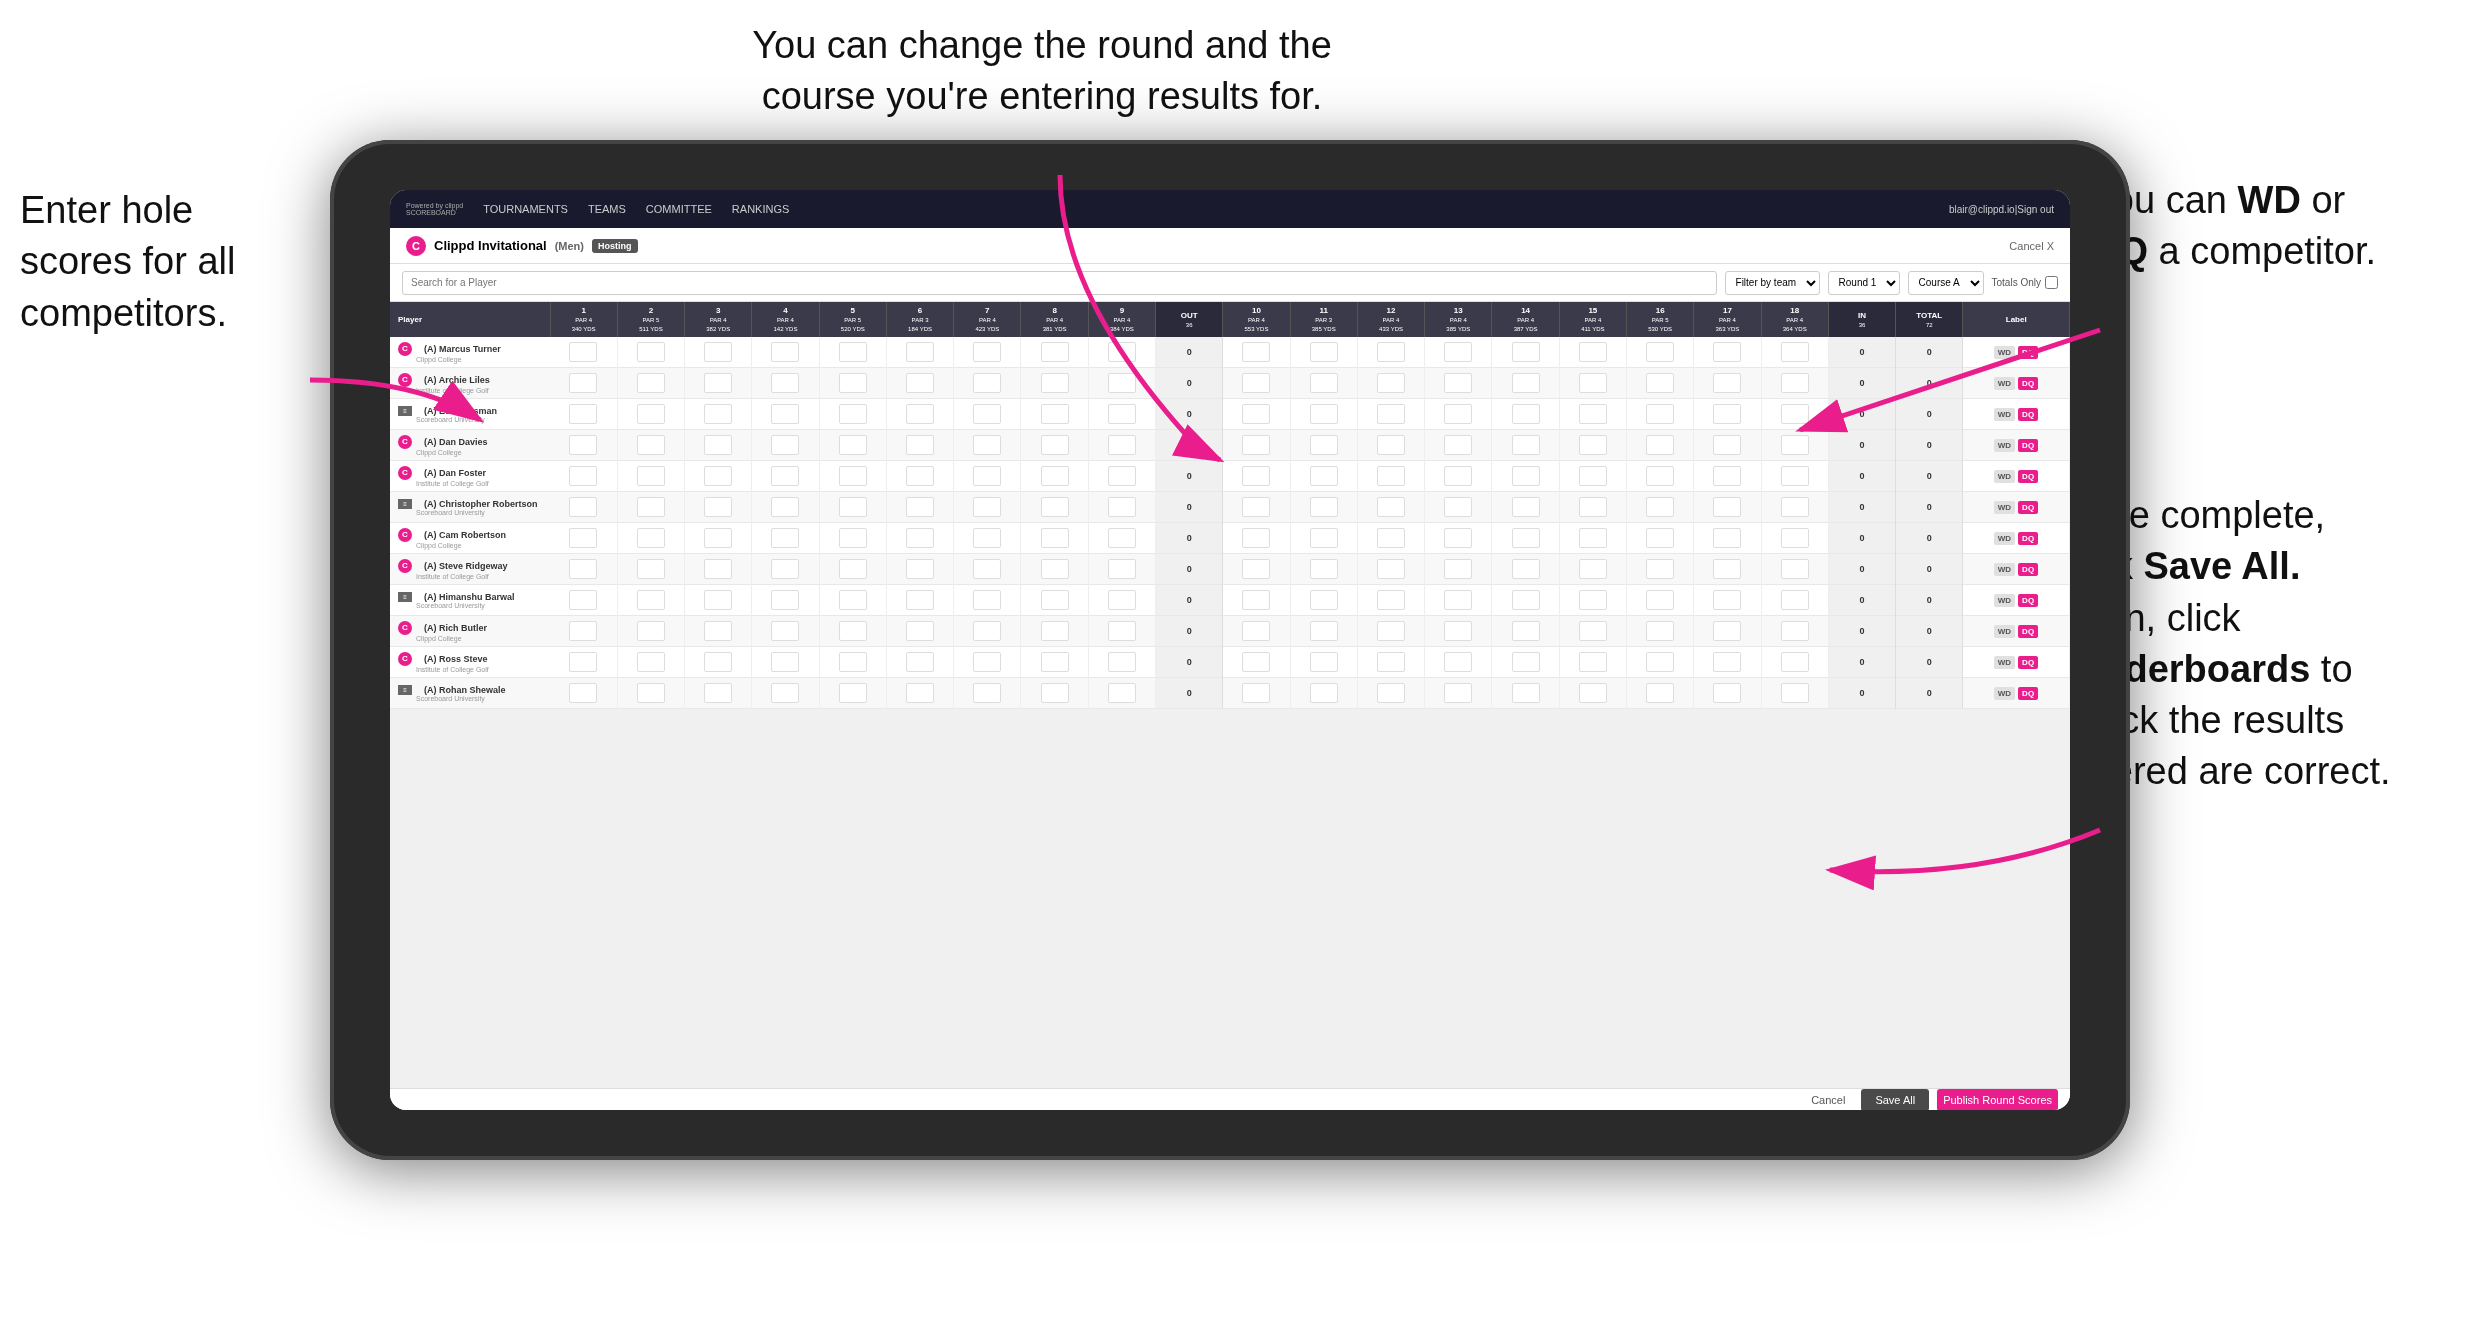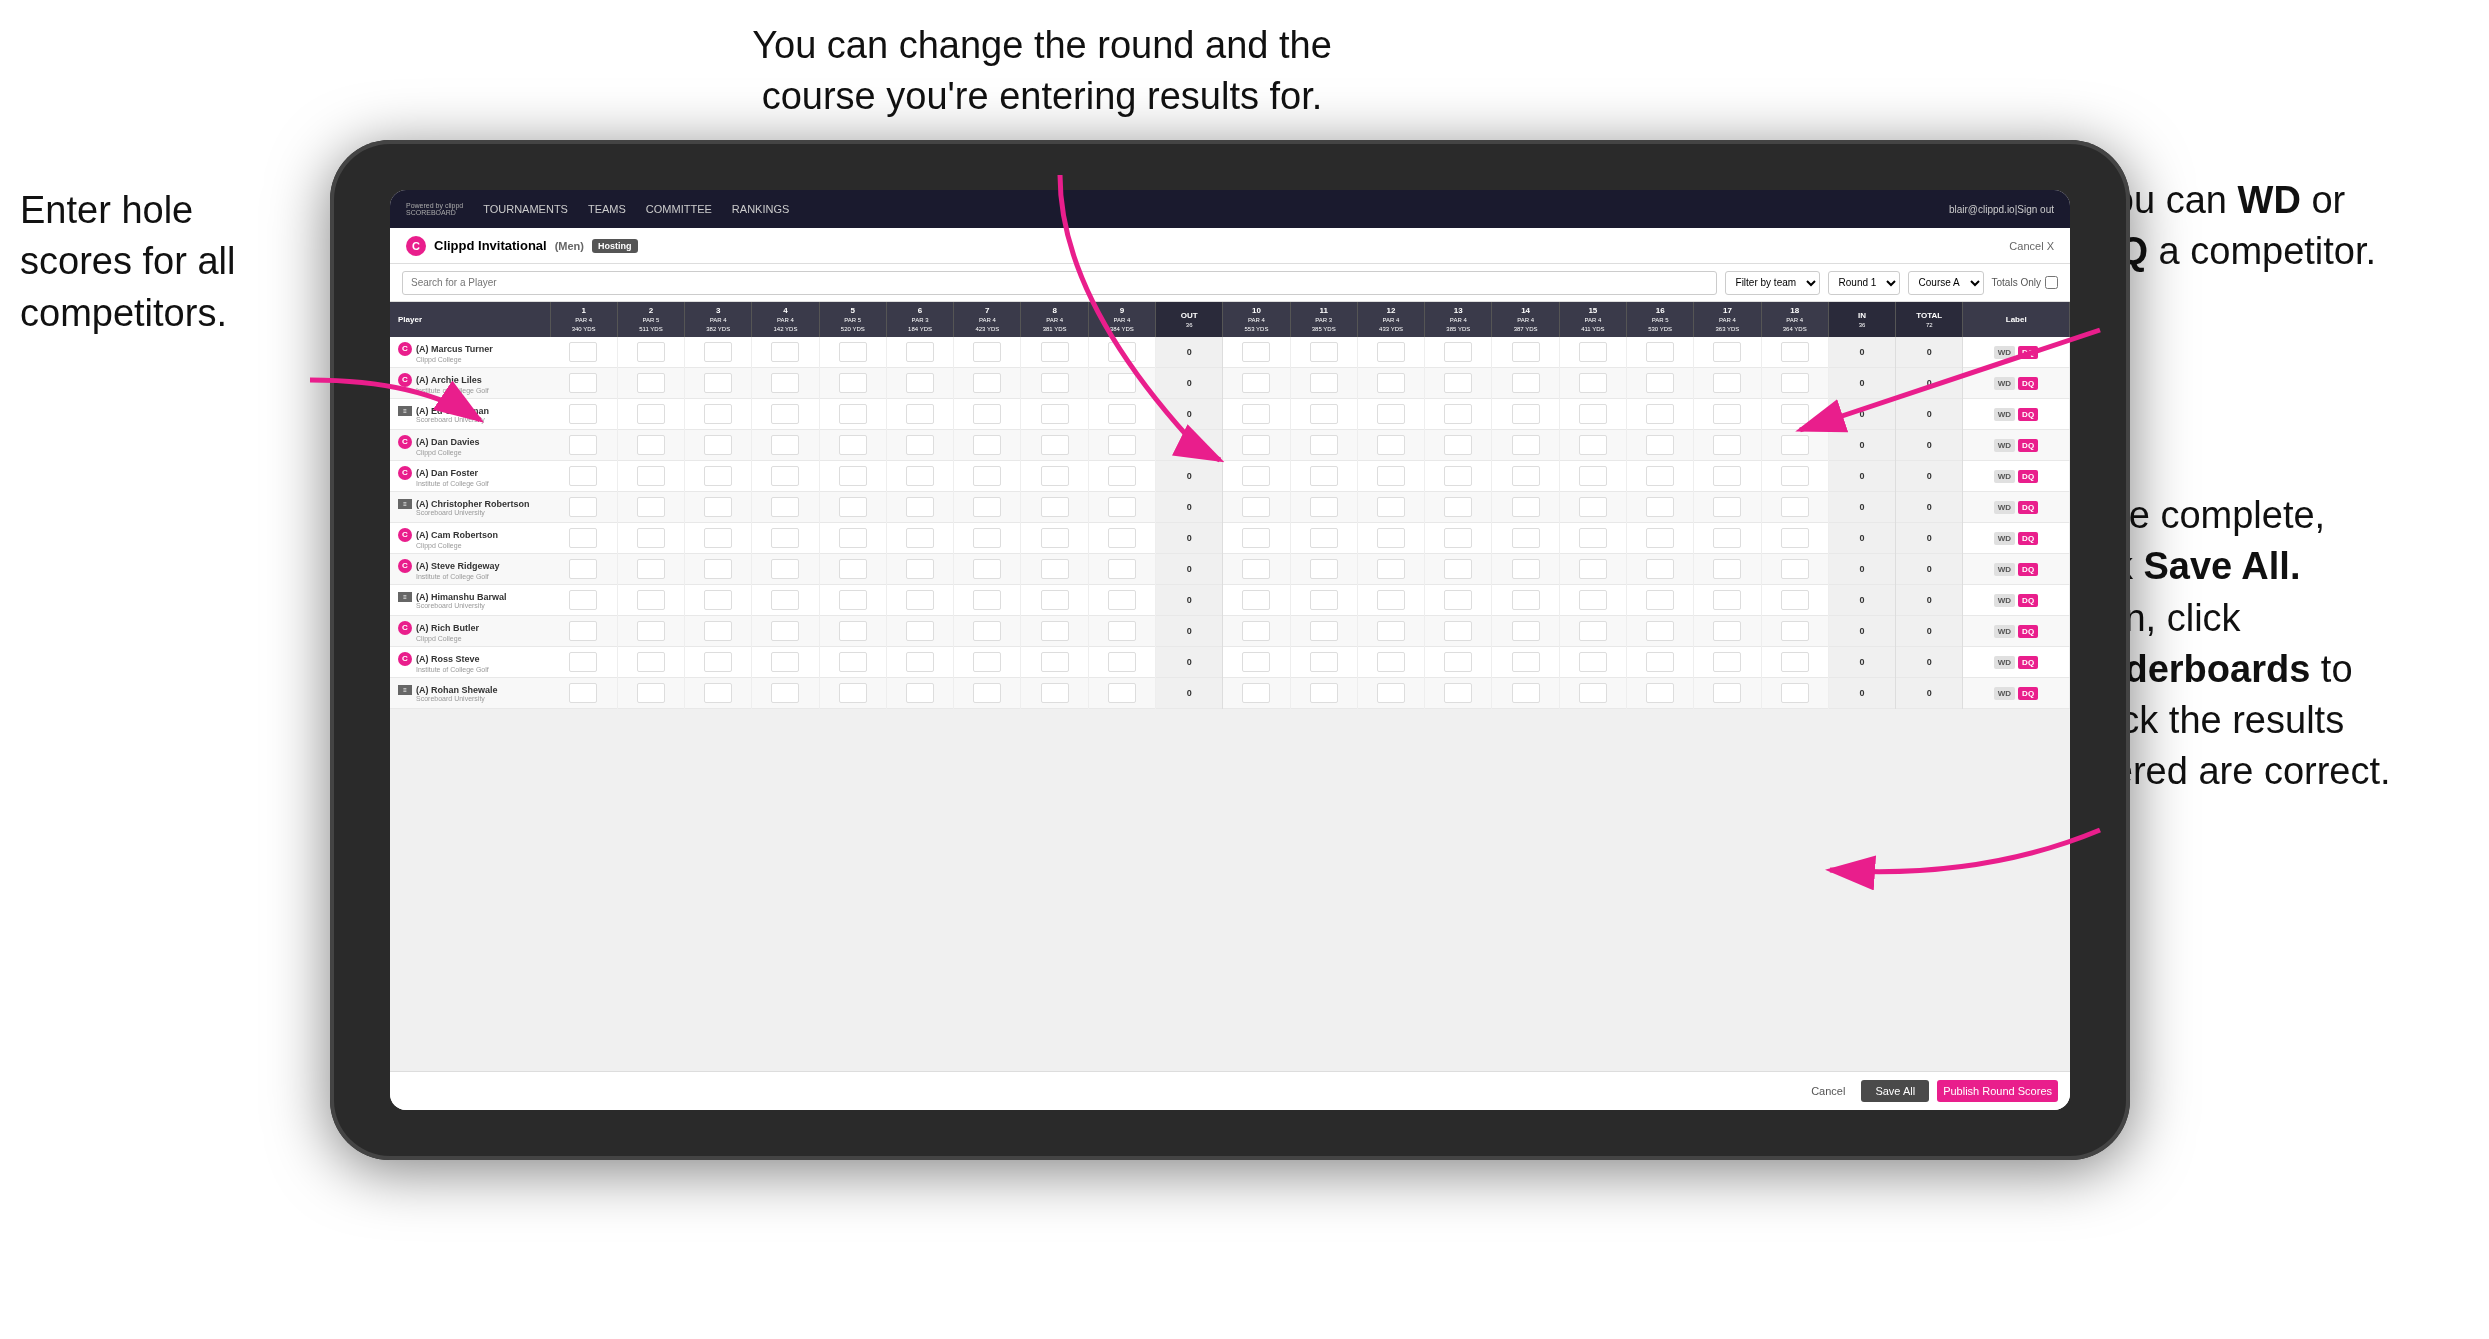--- a/index.html
+++ b/index.html
@@ -296,20 +296,21 @@
       flex-shrink: 0;
     }
 
     .logo-c { background: #e91e8c; }
     .logo-s { background: #555; border-radius: 0; }
 
     .player-name {
       font-size: 9px;
       font-weight: 600;
       color: #333;
+      margin-left: 8px;
     }
 
     .player-school {
       font-size: 7px;
       color: #999;
       padding-left: 18px;
     }
 
     .score-cell {
       text-align: center;
@@ -362,21 +363,21 @@
 
     
     .footer-bar {
       background: #fff;
       border-top: 1px solid #ddd;
       display: flex;
       align-items: center;
       justify-content: flex-end;
       padding: 8px 12px;
       gap: 8px;
-      height: 39px;
+      height: 22px;
       flex-shrink: 0;
     }
 
     .btn-cancel {
       font-size: 11px;
       color: #555;
       background: none;
       border: none;
       cursor: pointer;
       padding: 4px 8px;

